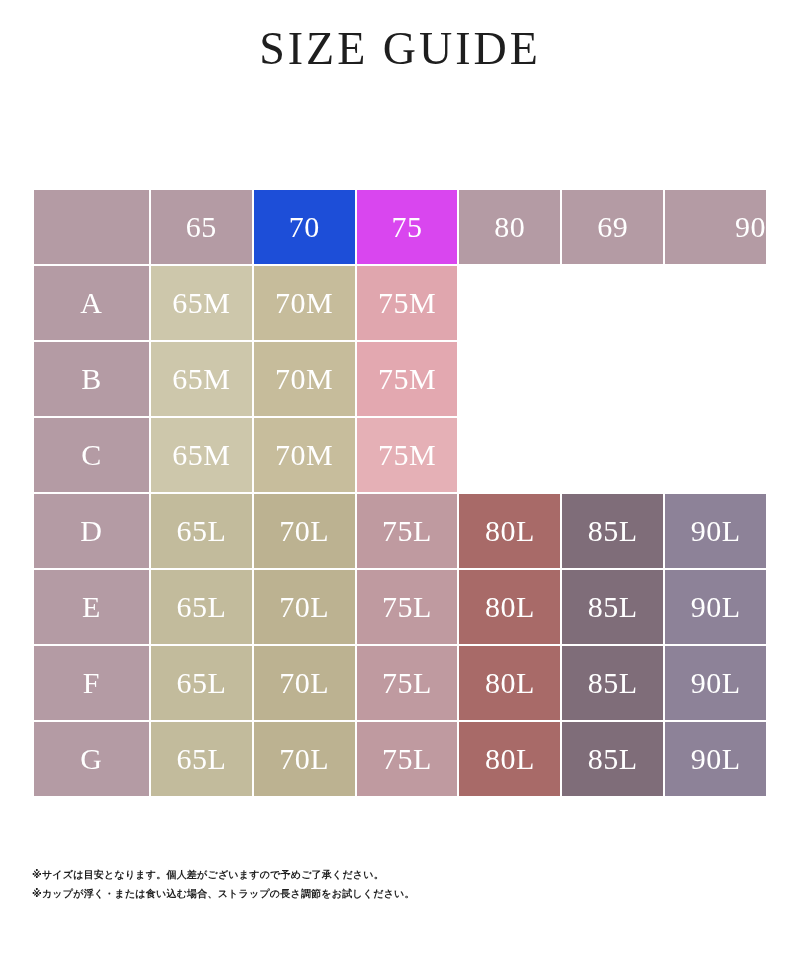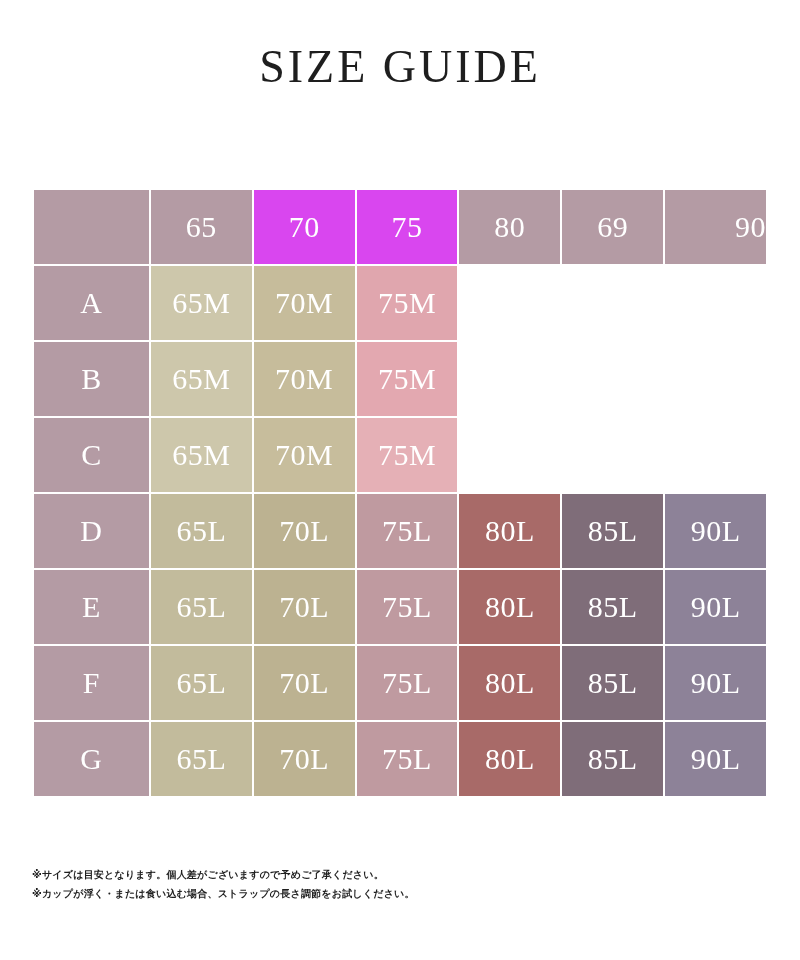--- a/index.html
+++ b/index.html
@@ -20,21 +20,21 @@
     height: 960px;
     box-sizing: border-box;
   }
   .title {
     text-align: center;
     font-family: "Liberation Serif", serif;
     font-size: 46px;
     letter-spacing: 3px;
     font-weight: normal;
     margin: 0;
-    padding-top: 40px;
+    padding-top: 22px;
     color: #1e1e1e;
   }
   .subtitle {
     text-align: center;
     font-family: "DejaVu Sans", sans-serif;
     font-size: 20px;
     color: #3a3a3a;
     margin: 0;
     padding-top: 16px;
     letter-spacing: 1px;
@@ -96,21 +96,21 @@
 <div class="page">
 
   <h1 class="title">SIZE GUIDE</h1>
 
   <div class="table-wrap">
     <table class="size-table">
       <tbody id="size-table-body">
           <tr>
             <td class="corner" style="background: rgb(180, 155, 164);"></td>
             <td class="colhead" style="background: rgb(180, 155, 164);">65</td>
-            <td class="colhead" style="background: #d946ef;">70</td>
+            <td class="colhead" style="background: #1d4ed8;">70</td>
             <td class="colhead" style="background: #d946ef;">75</td>
             <td class="colhead" style="background: rgb(180, 155, 164);">80</td>
             <td class="colhead" style="background: rgb(180, 155, 164);">69</td>
             <td class="colhead" style="background: rgb(180, 155, 164); text-align: right;">90</td>
           </tr>
           <tr>
             <td class="rowhead" style="background: rgb(180, 155, 164);">A</td>
             <td class="cell" style="background: rgb(205, 199, 171);">65M</td>
             <td class="cell" style="background: rgb(198, 188, 155);">70M</td>
             <td class="cell" style="background: rgb(224, 166, 174);">75M</td>

